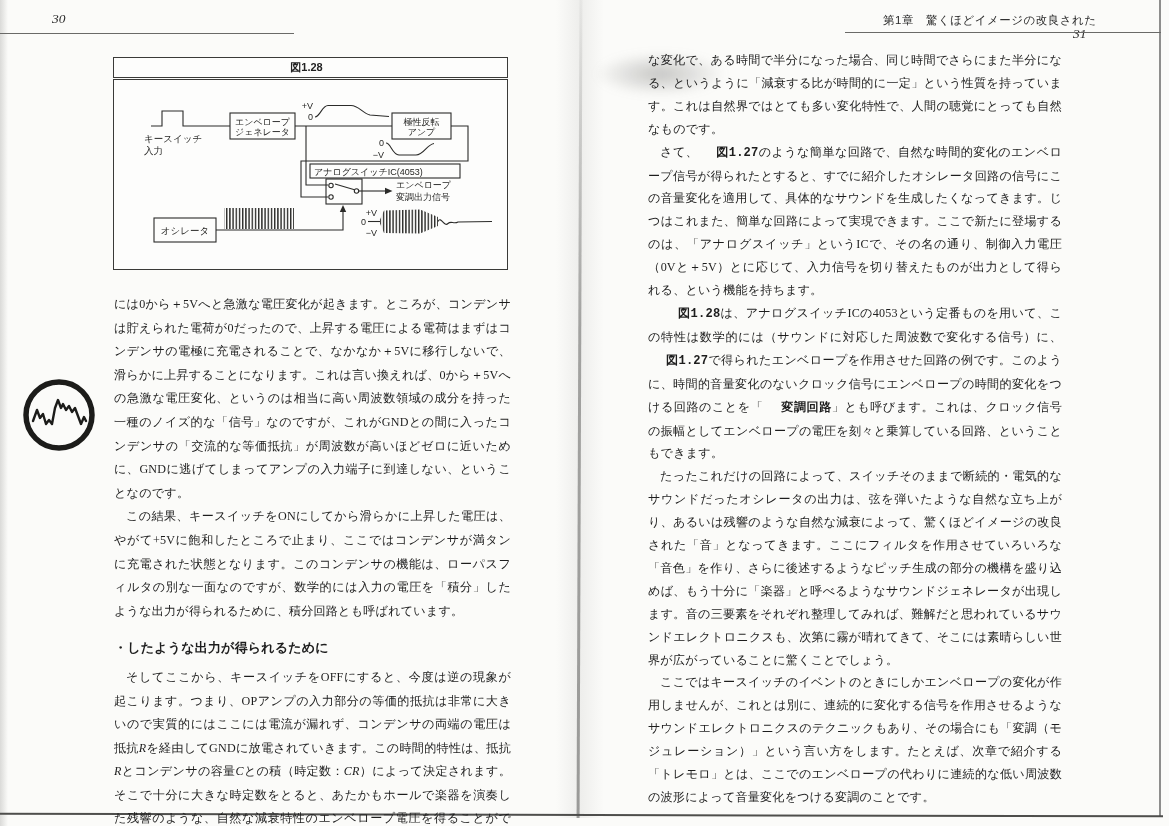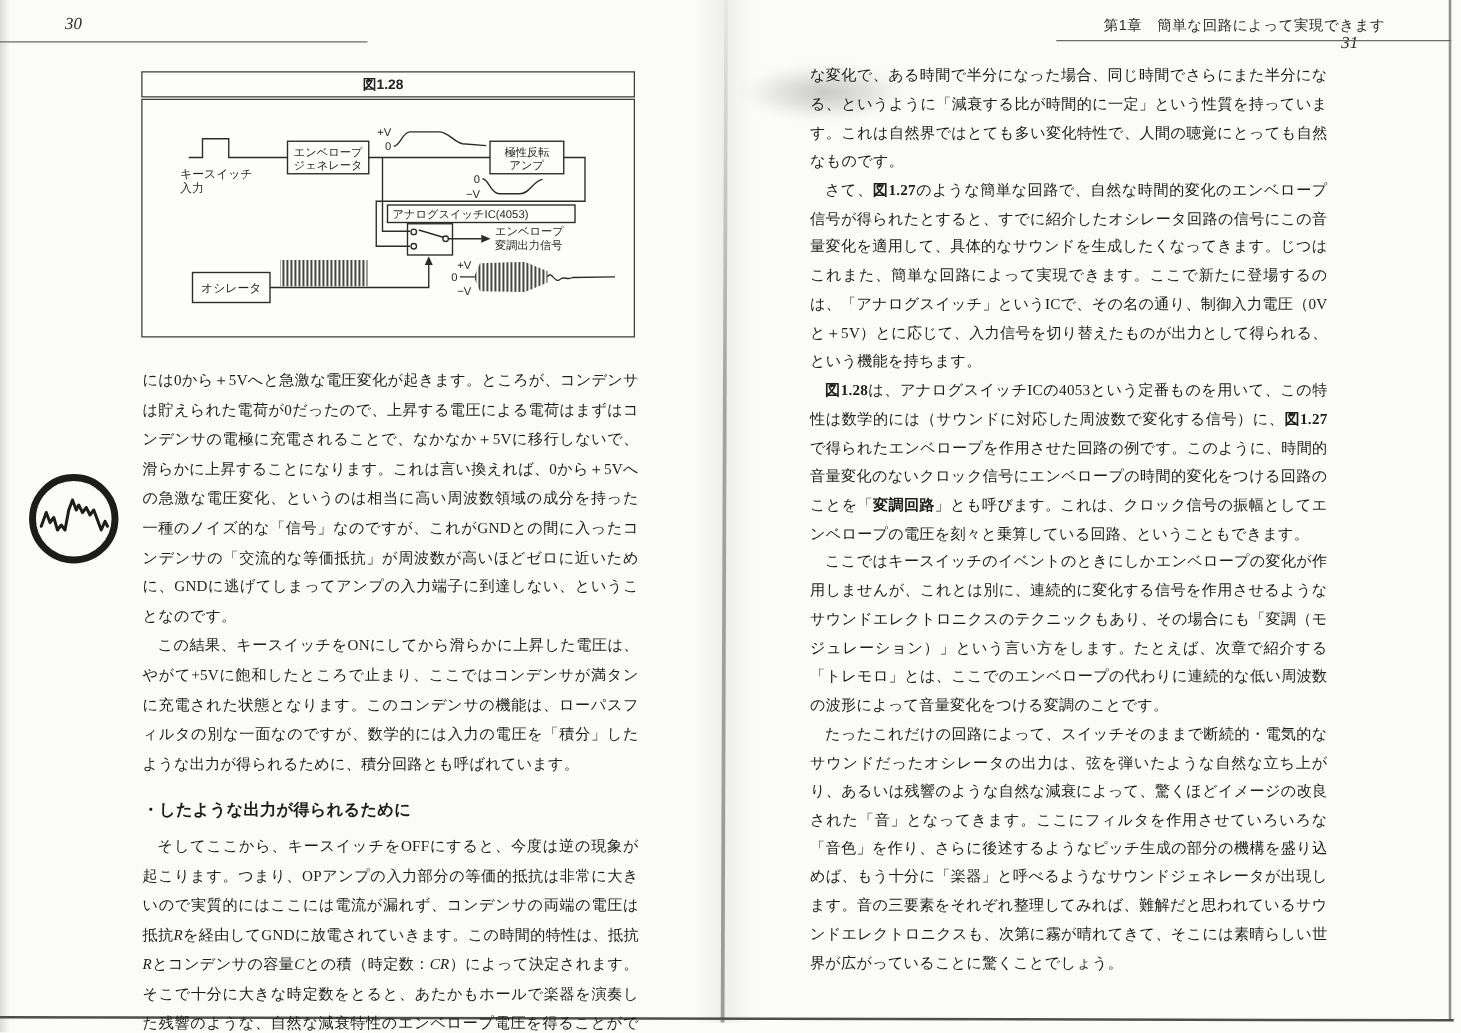--- a/index.html
+++ b/index.html
@@ -34,42 +34,42 @@
   .fig-body{position:absolute;left:113px;top:79px;width:393px;height:189px;
     border:1px solid #3a3a38;background:#fdfdfc;}
   .fig-body svg{display:block;}
   
   .margin-icon{position:absolute;left:21px;top:377px;width:76px;height:76px;}
   
   .textcol{position:absolute;text-align:justify;}
   .textcol p{margin:0;text-align:justify;}
   .textcol p.ind{text-indent:1em;}
   .textcol p.h{font-family:"Liberation Sans", sans-serif;font-weight:bold;text-align:left;text-indent:0;}
-  .textcol span.b{font-family:Liberation Serif, serif;font-weight:bold;}
+  .textcol span.b{font-family:Liberation Mono, monospace;font-weight:bold;margin-left:18px;}
   .textcol span.i{font-style:italic;}
   #left-text{left:114px;top:293px;width:397px;font-size:12.1px;line-height:23.6px;letter-spacing:.2px;}
   #left-text p.h{font-size:13px;margin:13px 0 6px;}
   #right-text{left:648px;top:49px;width:414px;font-size:12.1px;line-height:22.9px;letter-spacing:.2px;}
   #right-text p.h{font-size:13px;margin:13px 0 6px;}
   svg text{font-family:"Liberation Sans", sans-serif;fill:#262624;}
 </style>
 </head>
 <body>
 
 <div class="edge-left"></div>
 <div class="gutter-shadow"></div>
 <div class="gutter"></div>
 <div class="bottom-edge"></div>
 <div class="right-edge"></div>
 <div class="smudge"></div>
 
 <div class="pagenum" style="left:52px;top:11px;">30</div>
 <div class="header-rule" style="left:0;top:33px;width:294px;"></div>
 
-<div class="chapter-header" style="left:883px;top:13px;">第1章　簡単な回路によって実現できます</div>
+<div class="chapter-header" style="left:883px;top:13px;">第1章　驚くほどイメージの改良された</div>
 <div class="pagenum" style="left:1073px;top:10px;margin-top:16px;">31</div>
 <div class="header-rule" style="left:845px;top:32px;width:316px;"></div>
 
 <div class="fig-titlebox">
   <span class="num">図1.28</span>
 </div>
 <div class="fig-body">
   <svg width="393" height="189" viewBox="0 0 393 189">
     <defs>
       <pattern id="comb" width="3.2" height="1" patternUnits="userSpaceOnUse">
@@ -151,15 +151,15 @@
     <p class=""><span class="">には0から＋5Vへと急激な電圧変化が起きます。ところが、コンデンサは貯えられた電荷が0だったので、上昇する電圧による電荷はまずはコンデンサの電極に充電されることで、なかなか＋5Vに移行しないで、滑らかに上昇することになります。これは言い換えれば、0から＋5Vへの急激な電圧変化、というのは相当に高い周波数領域の成分を持った一種のノイズ的な「信号」なのですが、これがGNDとの間に入ったコンデンサの「交流的な等価抵抗」が周波数が高いほどゼロに近いために、GNDに逃げてしまってアンプの入力端子に到達しない、ということなのです。</span></p>
     <p class=" ind"><span class="">この結果、キースイッチをONにしてから滑らかに上昇した電圧は、やがて+5Vに飽和したところで止まり、ここではコンデンサが満タンに充電された状態となります。このコンデンサの機能は、ローパスフィルタの別な一面なのですが、数学的には入力の電圧を「積分」したような出力が得られるために、積分回路とも呼ばれています。</span></p>
     <p class="h"><span class="">・したような出力が得られるために</span></p>
     <p class=" ind"><span class="">そしてここから、キースイッチをOFFにすると、今度は逆の現象が起こります。つまり、OPアンプの入力部分の等価的抵抗は非常に大きいので実質的にはここには電流が漏れず、コンデンサの両端の電圧は抵抗</span><span class="i">R</span><span class="">を経由してGNDに放電されていきます。この時間的特性は、抵抗</span><span class="i">R</span><span class="">とコンデンサの容量</span><span class="i">C</span><span class="">との積（時定数：</span><span class="i">CR</span><span class="">）によって決定されます。そこで十分に大きな時定数をとると、あたかもホールで楽器を演奏した残響のような、自然な減衰特性のエンベロープ電圧を得ることができます。この特性は数学的には「指数関数」的</span></p>
   </div>
 
 <div id="right-text" class="textcol">
     <p class=""><span class="">な変化で、ある時間で半分になった場合、同じ時間でさらにまた半分になる、というように「減衰する比が時間的に一定」という性質を持っています。これは自然界ではとても多い変化特性で、人間の聴覚にとっても自然なものです。</span></p>
     <p class=" ind"><span class="">さて、</span><span class="b ">図1.27</span><span class="">のような簡単な回路で、自然な時間的変化のエンベロープ信号が得られたとすると、すでに紹介したオシレータ回路の信号にこの音量変化を適用して、具体的なサウンドを生成したくなってきます。じつはこれまた、簡単な回路によって実現できます。ここで新たに登場するのは、「アナログスイッチ」というICで、その名の通り、制御入力電圧（0Vと＋5V）とに応じて、入力信号を切り替えたものが出力として得られる、という機能を持ちます。</span></p>
     <p class=" ind"><span class="b ">図1.28</span><span class="">は、アナログスイッチICの4053という定番ものを用いて、この特性は数学的には（サウンドに対応した周波数で変化する信号）に、</span><span class="b ">図1.27</span><span class="">で得られたエンベロープを作用させた回路の例です。このように、時間的音量変化のないクロック信号にエンベロープの時間的変化をつける回路のことを「</span><span class="b ">変調回路</span><span class="">」とも呼びます。これは、クロック信号の振幅としてエンベロープの電圧を刻々と乗算している回路、ということもできます。</span></p>
+    <p class=" ind"><span class="">たったこれだけの回路によって、スイッチそのままで断続的・電気的なサウンドだったオシレータの出力は、弦を弾いたような自然な立ち上がり、あるいは残響のような自然な減衰によって、驚くほどイメージの改良された「音」となってきます。ここにフィルタを作用させていろいろな「音色」を作り、さらに後述するようなピッチ生成の部分の機構を盛り込めば、もう十分に「楽器」と呼べるようなサウンドジェネレータが出現します。音の三要素をそれぞれ整理してみれば、難解だと思われているサウンドエレクトロニクスも、次第に霧が晴れてきて、そこには素晴らしい世界が広がっていることに驚くことでしょう。</span></p>
     <p class=" ind"><span class="">ここではキースイッチのイベントのときにしかエンベロープの変化が作用しませんが、これとは別に、連続的に変化する信号を作用させるようなサウンドエレクトロニクスのテクニックもあり、その場合にも「変調（モジュレーション）」という言い方をします。たとえば、次章で紹介する「トレモロ」とは、ここでのエンベロープの代わりに連続的な低い周波数の波形によって音量変化をつける変調のことです。</span></p>
-    <p class=" ind"><span class="">たったこれだけの回路によって、スイッチそのままで断続的・電気的なサウンドだったオシレータの出力は、弦を弾いたような自然な立ち上がり、あるいは残響のような自然な減衰によって、驚くほどイメージの改良された「音」となってきます。ここにフィルタを作用させていろいろな「音色」を作り、さらに後述するようなピッチ生成の部分の機構を盛り込めば、もう十分に「楽器」と呼べるようなサウンドジェネレータが出現します。音の三要素をそれぞれ整理してみれば、難解だと思われているサウンドエレクトロニクスも、次第に霧が晴れてきて、そこには素晴らしい世界が広がっていることに驚くことでしょう。</span></p>
   </div>
 
 </body></html>

